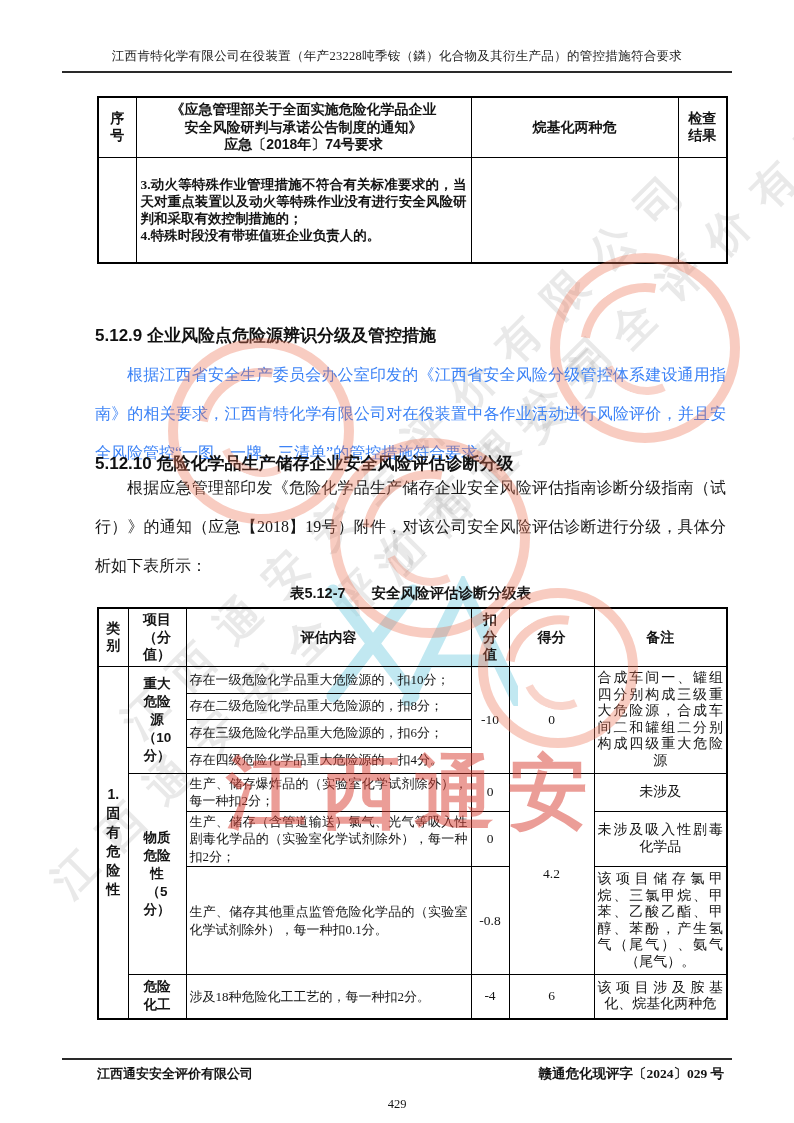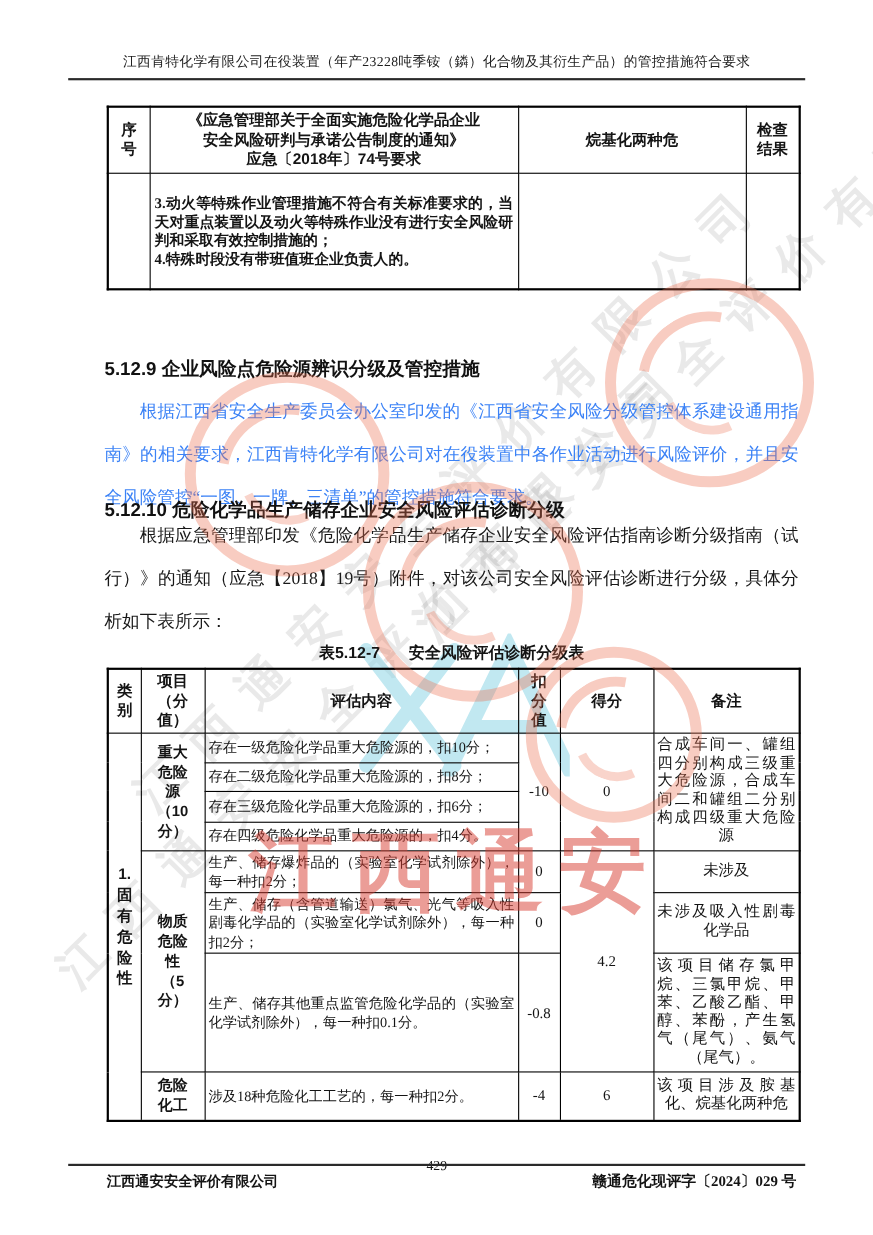--- a/index.html
+++ b/index.html
@@ -9,21 +9,21 @@
     font-family:"Liberation Serif","DejaVu Serif",serif;color:#141414;
   }
   
   .doc-header-title{
     position:absolute;top:48px;left:40px;right:40px;text-align:center;
     font-size:12.5px;letter-spacing:0.3px;color:#1c1c1c;
   }
   .rule{position:absolute;left:62px;width:670px;border-top:2px solid #2a2a2a;height:0;}
   .rule-top{top:71px;}
   .rule-bottom{top:1058px;}
-  .page-number{position:absolute;top:1053px;left:0;right:0;text-align:center;font-size:12.5px;}
+  .page-number{position:absolute;top:1097px;left:0;right:0;text-align:center;font-size:12.5px;}
   .footer-left{position:absolute;top:1065px;left:97px;font-size:13px;font-weight:600;}
   .footer-right{position:absolute;top:1065px;right:70px;font-size:13.5px;font-weight:bold;}
 
   
   .para{
     position:absolute;left:95px;width:631px;font-size:16px;line-height:39px;
     text-align:justify;text-indent:2em;color:#181818;
   }
   .para-conclusion{top:226px;}
   .para-red{top:355px;color:#3b82f6;}

